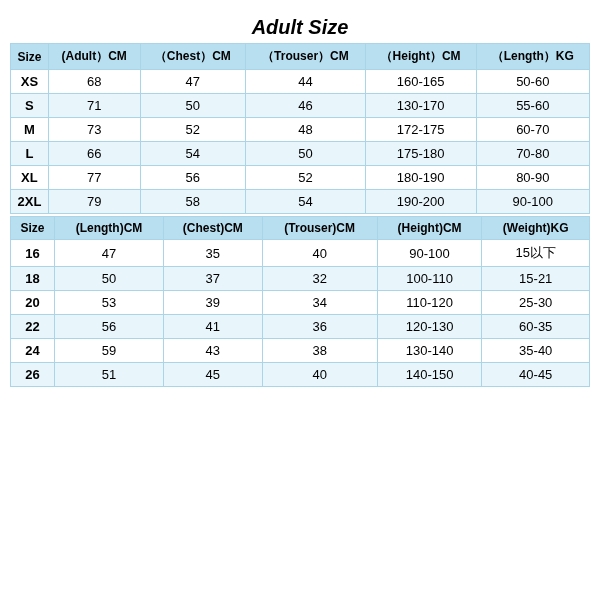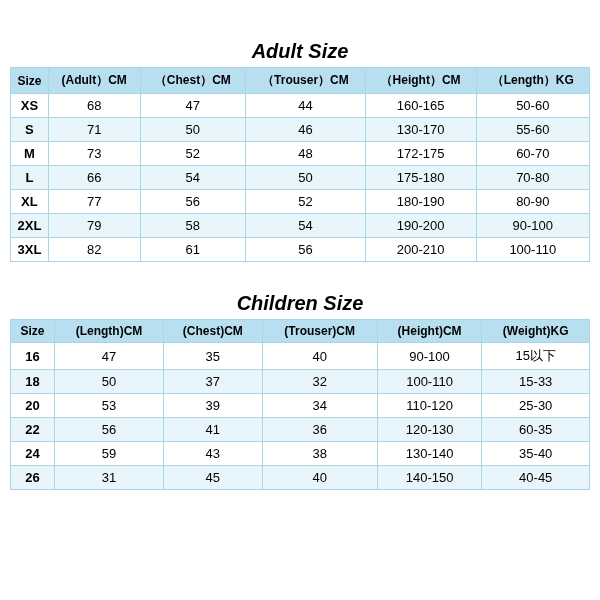--- a/index.html
+++ b/index.html
@@ -16,26 +16,25 @@
     }
     .container {
       width: 580px;
     }
     .section-title {
       text-align: center;
       font-size: 20px;
       font-weight: bold;
       padding: 6px 0 4px;
       font-style: italic;
-      margin-top: 24px;
     }
     table {
       width: 100%;
       border-collapse: collapse;
-      margin-bottom: 16px;
+      margin-bottom: 2px;
     }
     th, td {
       border: 1px solid #aad4e8;
       text-align: center;
       padding: 4px 2px;
     }
     thead tr {
       background-color: #b8dff0;
     }
     th {
@@ -112,32 +111,23 @@
           <td>80-90</td>
         </tr>
         <tr>
           <td>2XL</td>
           <td>79</td>
           <td>58</td>
           <td>54</td>
           <td>190-200</td>
           <td>90-100</td>
         </tr>
-        <tr>
-          <td>3XL</td>
-          <td>82</td>
-          <td>61</td>
-          <td>56</td>
-          <td>200-210</td>
-          <td>100-110</td>
-        </tr>
       </tbody>
   </table>
 
-  <div class="section-title">Children Size</div>
   <table>
     <thead>
       <tr>
       <th>Size</th>
           <th>(Length)CM</th>
           <th>(Chest)CM</th>
           <th>(Trouser)CM</th>
           <th>(Height)CM</th>
           <th>(Weight)KG</th>
         </tr>
@@ -150,21 +140,21 @@
           <td>40</td>
           <td>90-100</td>
           <td>15以下</td>
         </tr>
         <tr>
           <td>18</td>
           <td>50</td>
           <td>37</td>
           <td>32</td>
           <td>100-110</td>
-          <td>15-33</td>
+          <td>15-21</td>
         </tr>
         <tr>
           <td>20</td>
           <td>53</td>
           <td>39</td>
           <td>34</td>
           <td>110-120</td>
           <td>25-30</td>
         </tr>
         <tr>
@@ -178,21 +168,21 @@
         <tr>
           <td>24</td>
           <td>59</td>
           <td>43</td>
           <td>38</td>
           <td>130-140</td>
           <td>35-40</td>
         </tr>
         <tr>
           <td>26</td>
-          <td>31</td>
+          <td>51</td>
           <td>45</td>
           <td>40</td>
           <td>140-150</td>
           <td>40-45</td>
         </tr>
       </tbody>
   </table>
 </div>
 
 </body></html>

